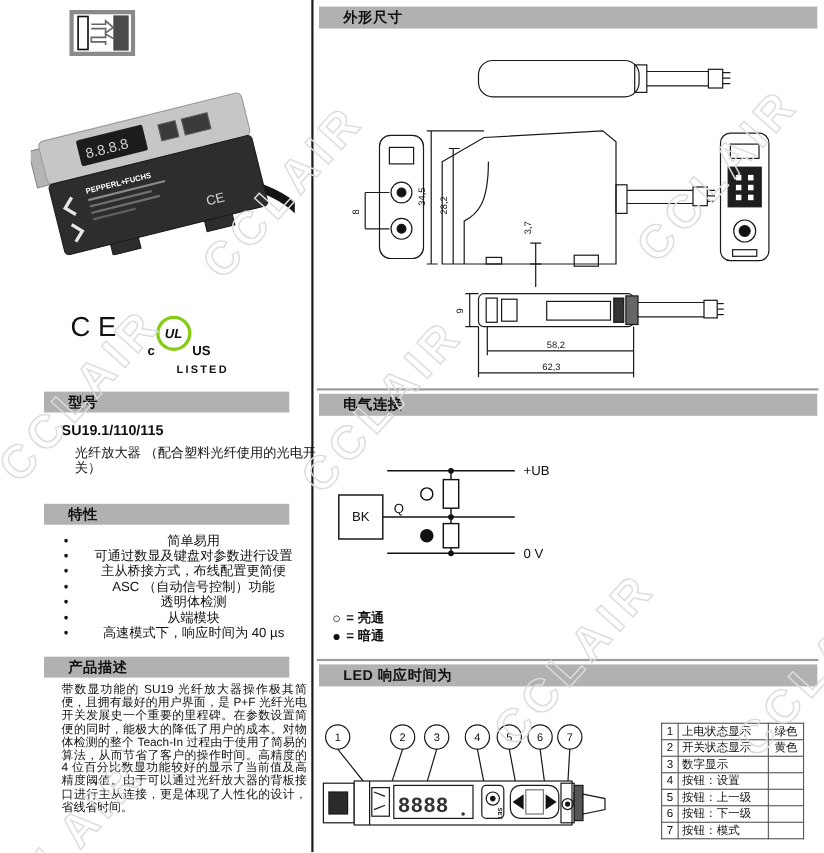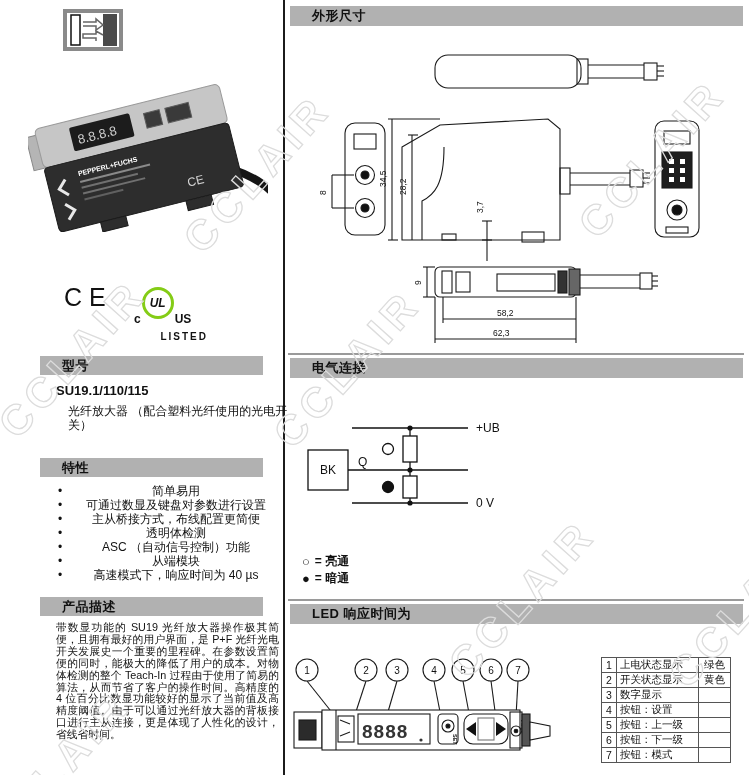--- a/index.html
+++ b/index.html
@@ -116,22 +116,22 @@
 
   <div class="hdr hdr-l" style="top:356px">型号</div>
   <div class="abs model-no" style="left:56px;top:383px">SU19.1/110/115</div>
   <div class="abs model-desc" style="left:56px;top:405px">光纤放大器 （配合塑料光纤使用的光电开关）</div>
 
   <div class="hdr hdr-l" style="top:458px">特性</div>
   <ul class="abs feat" style="left:56px;top:484px">
     <li>简单易用</li>
     <li>可通过数显及键盘对参数进行设置</li>
     <li>主从桥接方式，布线配置更简便</li>
+    <li>ASC （自动信号控制）功能</li>
     <li>透明体检测</li>
-    <li>ASC （自动信号控制）功能</li>
     <li>从端模块</li>
     <li>高速模式下，响应时间为 40 µs</li>
   </ul>
 
   <div class="hdr hdr-l" style="top:597px">产品描述</div>
   <div class="abs pdesc" style="left:56px;top:622px">带数显功能的 SU19 光纤放大器操作极其简便，且拥有最好的用户界面，是 P+F 光纤光电开关发展史一个重要的里程碑。在参数设置简便的同时，能极大的降低了用户的成本。对物体检测的整个 Teach-In 过程由于使用了简易的算法，从而节省了客户的操作时间。高精度的 4 位百分比数显功能较好的显示了当前值及高精度阈值。由于可以通过光纤放大器的背板接口进行主从连接，更是体现了人性化的设计，省线省时间。</div>
 
   <div class="hdr hdr-r" style="top:6px">外形尺寸</div>
 
   <svg class="abs" style="left:292px;top:35px" width="457" height="315" viewBox="0 0 457 315" fill="none" stroke="#1a1a1a" stroke-width="1.1">

